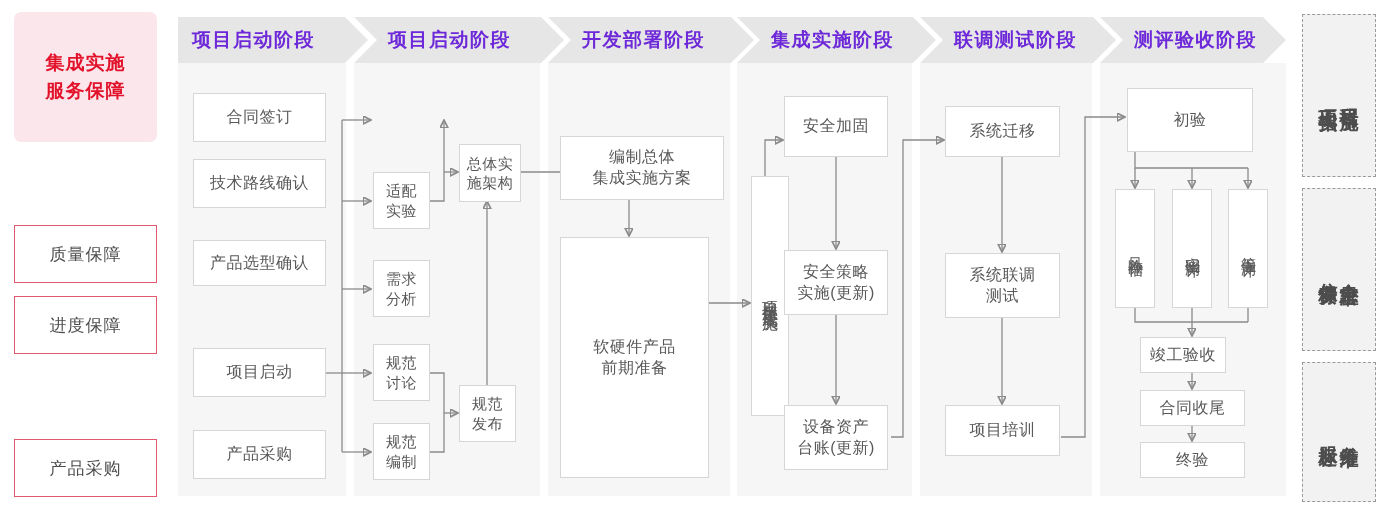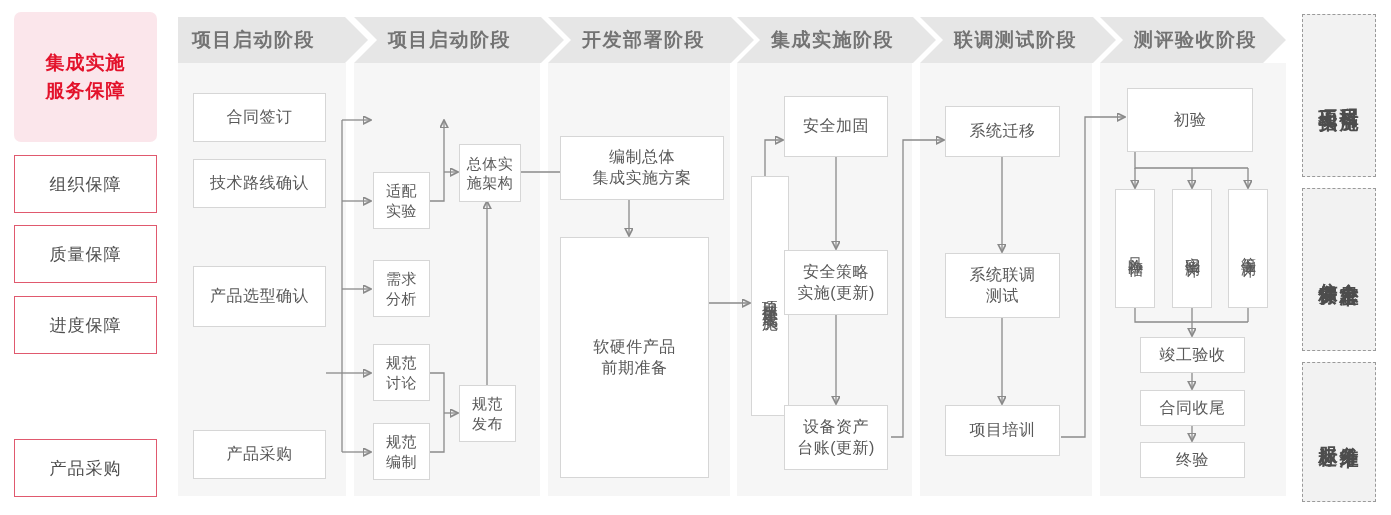--- a/index.html
+++ b/index.html
@@ -41,21 +41,21 @@
 
   
   .col-body{
     top:63px; height:433px;
     background:#f6f6f6;
   }
   .col-head{
     top:17px; height:46px;
     background:#e6e6e6;
     display:flex;align-items:center;
-    color:#737373;
+    color:#6d28d9;
     font-weight:bold;
     font-size:19px;
     letter-spacing:1.5px;
     padding-left:14px;
   }
   .col-head.chev{
     clip-path:polygon(0 0, calc(100% - 23px) 0, 100% 50%, calc(100% - 23px) 100%, 0 100%);
   }
   .col-head.chev-both{
     clip-path:polygon(0 0, calc(100% - 23px) 0, 100% 50%, calc(100% - 23px) 100%, 0 100%, 23px 50%);
@@ -109,23 +109,20 @@
 
 <div id="root">
 
   <div class="abs side-title">
     <div>
       <div>集成实施</div>
       <div>服务保障</div>
     </div>
   </div>
 
-  <div class="abs side-item" style="top:155px">
-    <span>组织保障</span>
-  </div>
   <div class="abs side-item" style="top:225px">
     <span>质量保障</span>
   </div>
   <div class="abs side-item" style="top:296px">
     <span>进度保障</span>
   </div>
   <div class="abs side-item" style="top:439px">
     <span>产品采购</span>
   </div>
 
@@ -209,22 +206,25 @@
     <path d="M1192,372 L1192,389" marker-end="url(#ah)"></path>
     <path d="M1192,425 L1192,441" marker-end="url(#ah)"></path>
   </svg>
 
   <div class="abs box" style="left:193px;top:93px;width:133px;height:49px">
     <span>合同签订</span>
   </div>
   <div class="abs box" style="left:193px;top:159px;width:133px;height:49px">
     <span>技术路线确认</span>
   </div>
-  <div class="abs box" style="left:193px;top:266px;width:133px;height:61px">
+  <div class="abs box" style="left:193px;top:240px;width:133px;height:46px">
     <span>产品选型确认</span>
+  </div>
+  <div class="abs box" style="left:193px;top:348px;width:133px;height:49px">
+    <span>项目启动</span>
   </div>
   <div class="abs box" style="left:193px;top:430px;width:133px;height:49px">
     <span>产品采购</span>
   </div>
 
   <div class="abs box sm" style="left:373px;top:172px;width:57px;height:57px">
     <div>
       <div>适配</div>
       <div>实验</div>
     </div>
@@ -310,21 +310,21 @@
   </div>
   <div class="abs box vert sm" style="left:1115px;top:189px;width:40px;height:119px">
     <span>风险评估</span>
   </div>
   <div class="abs box vert sm" style="left:1172px;top:189px;width:40px;height:119px">
     <span>密码测评</span>
   </div>
   <div class="abs box vert sm" style="left:1228px;top:189px;width:40px;height:119px">
     <span>等保测评</span>
   </div>
-  <div class="abs box" style="left:1140px;top:337px;width:105px;height:36px">
+  <div class="abs box" style="left:1140px;top:337px;width:86px;height:36px">
     <span>竣工验收</span>
   </div>
   <div class="abs box" style="left:1140px;top:390px;width:105px;height:36px">
     <span>合同收尾</span>
   </div>
   <div class="abs box" style="left:1140px;top:442px;width:105px;height:36px">
     <span>终验</span>
   </div>
 
   <div class="abs rail" style="top:14px;height:163px">

